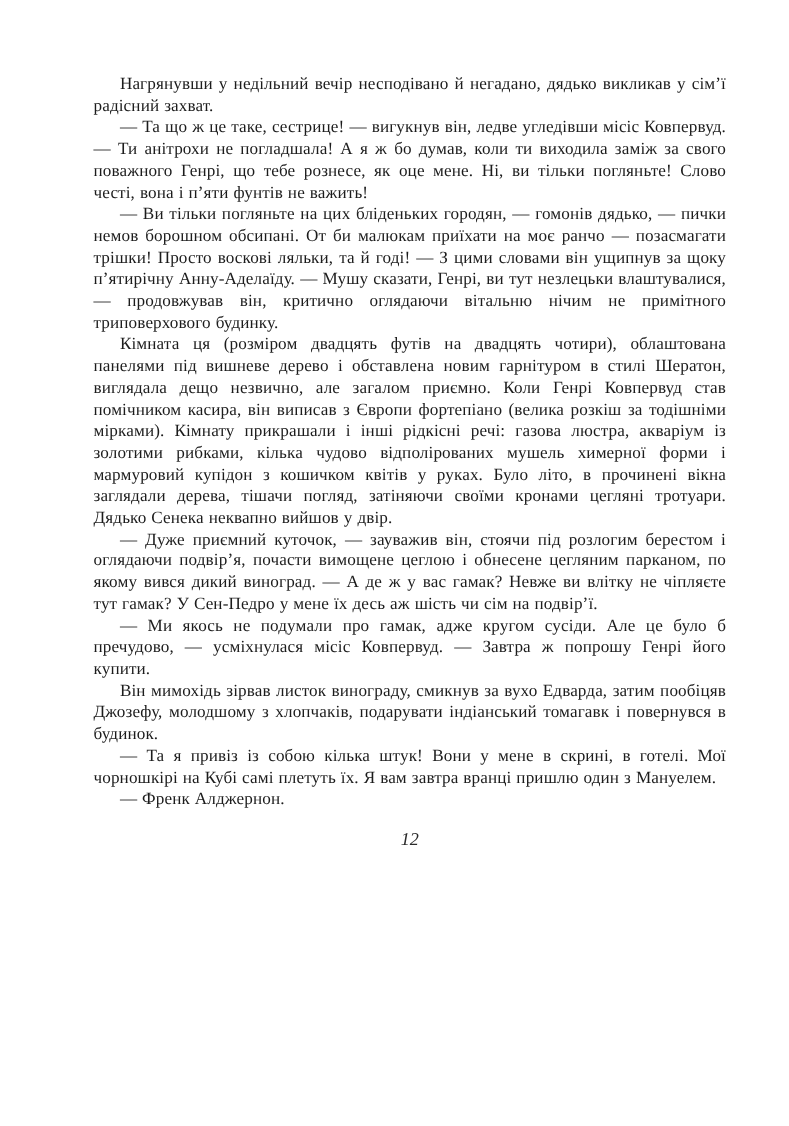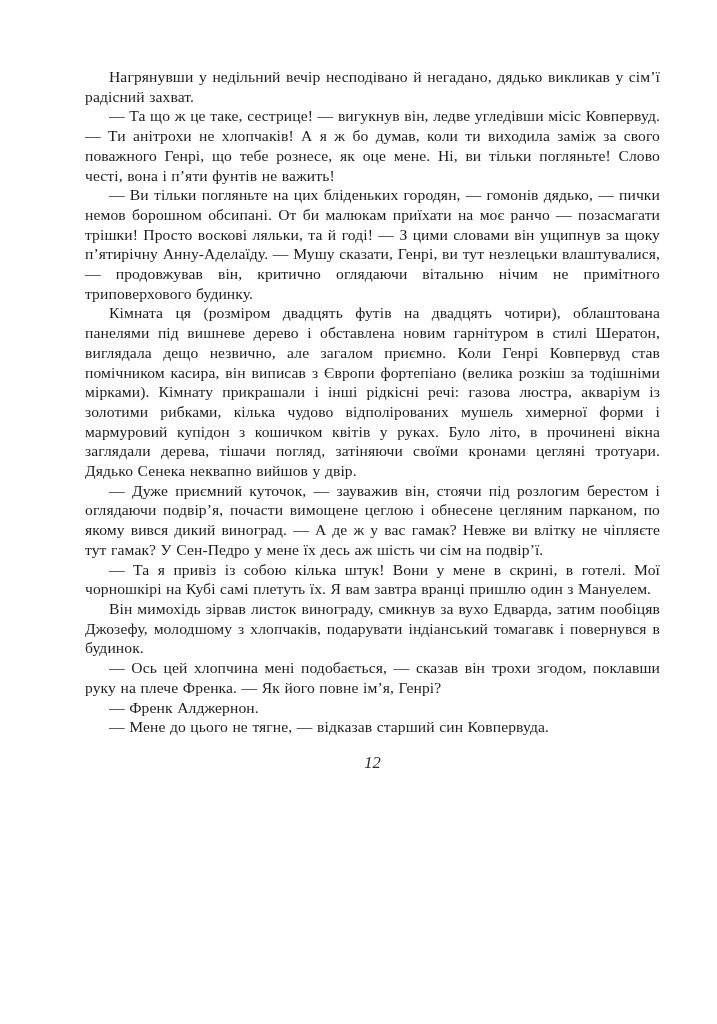--- a/index.html
+++ b/index.html
@@ -41,26 +41,25 @@
     font-size: 16.5px;
     color: #2a2a2a;
   }
 </style>
 </head>
 <body>
 
 <div class="book-page">
   <main class="text-block">
     <p>Нагрянувши у недільний вечір несподівано й негадано, дядько викликав у сім’ї радісний захват.</p>
-    <p>— Та що ж це таке, сестрице! — вигукнув він, ледве угледівши місіс Ковпервуд. — Ти анітрохи не хлопчаків! А я ж бо думав, коли ти виходила заміж за свого поважного Генрі, що тебе рознесе, як оце мене. Ні, ви тільки погляньте! Слово честі, вона і п’яти фунтів не важить!</p>
+    <p>— Та що ж це таке, сестрице! — вигукнув він, ледве угледівши місіс Ковпервуд. — Ти анітрохи не погладшала! А я ж бо думав, коли ти виходила заміж за свого поважного Генрі, що тебе рознесе, як оце мене. Ні, ви тільки погляньте! Слово честі, вона і п’яти фунтів не важить!</p>
     <p>— Ви тільки погляньте на цих бліденьких городян, — гомонів дядько, — пички немов борошном обсипані. От би малюкам приїхати на моє ранчо — позасмагати трішки! Просто воскові ляльки, та й годі! — З цими словами він ущипнув за щоку п’ятирічну Анну-Аделаїду. — Мушу сказати, Генрі, ви тут незлецьки влаштувалися, — продовжував він, критично оглядаючи вітальню нічим не примітного триповерхового будинку.</p>
     <p>Кімната ця (розміром двадцять футів на двадцять чотири), облаштована панелями під вишневе дерево і обставлена новим гарнітуром в стилі Шератон, виглядала дещо незвично, але загалом приємно. Коли Генрі Ковпервуд став помічником касира, він виписав з Європи фортепіано (велика розкіш за тодішніми мірками). Кімнату прикрашали і інші рідкісні речі: газова люстра, акваріум із золотими рибками, кілька чудово відполірованих мушель химерної форми і мармуровий купідон з кошичком квітів у руках. Було літо, в прочинені вікна заглядали дерева, тішачи погляд, затіняючи своїми кронами цегляні тротуари. Дядько Сенека неквапно вийшов у двір.</p>
     <p>— Дуже приємний куточок, — зауважив він, стоячи під розлогим берестом і оглядаючи подвір’я, почасти вимощене цеглою і обнесене цегляним парканом, по якому вився дикий виноград. — А де ж у вас гамак? Невже ви влітку не чіпляєте тут гамак? У Сен-Педро у мене їх десь аж шість чи сім на подвір’ї.</p>
+    <p>— Ми якось не подумали про гамак, адже кругом сусіди. Але це було б пречудово, — усміхнулася місіс Ковпервуд. — Завтра ж попрошу Генрі його купити.</p>
+    <p>Він мимохідь зірвав листок винограду, смикнув за вухо Едварда, затим пообіцяв Джозефу, молодшому з хлопчаків, подарувати індіанський томагавк і повернувся в будинок.</p>
     <p>— Та я привіз із собою кілька штук! Вони у мене в скрині, в готелі. Мої чорношкірі на Кубі самі плетуть їх. Я вам завтра вранці пришлю один з Мануелем.</p>
-    <p>Він мимохідь зірвав листок винограду, смикнув за вухо Едварда, затим пообіцяв Джозефу, молодшому з хлопчаків, подарувати індіанський томагавк і повернувся в будинок.</p>
-    <p>— Ось цей хлопчина мені подобається, — сказав він трохи згодом, поклавши руку на плече Френка. — Як його повне ім’я, Генрі?</p>
     <p>— Френк Алджернон.</p>
-    <p>— Мене до цього не тягне, — відказав старший син Ковпервуда.</p>
   </main>
   <footer class="page-footer">
     <span class="page-number">12</span>
   </footer>
 </div>
 
 </body></html>

